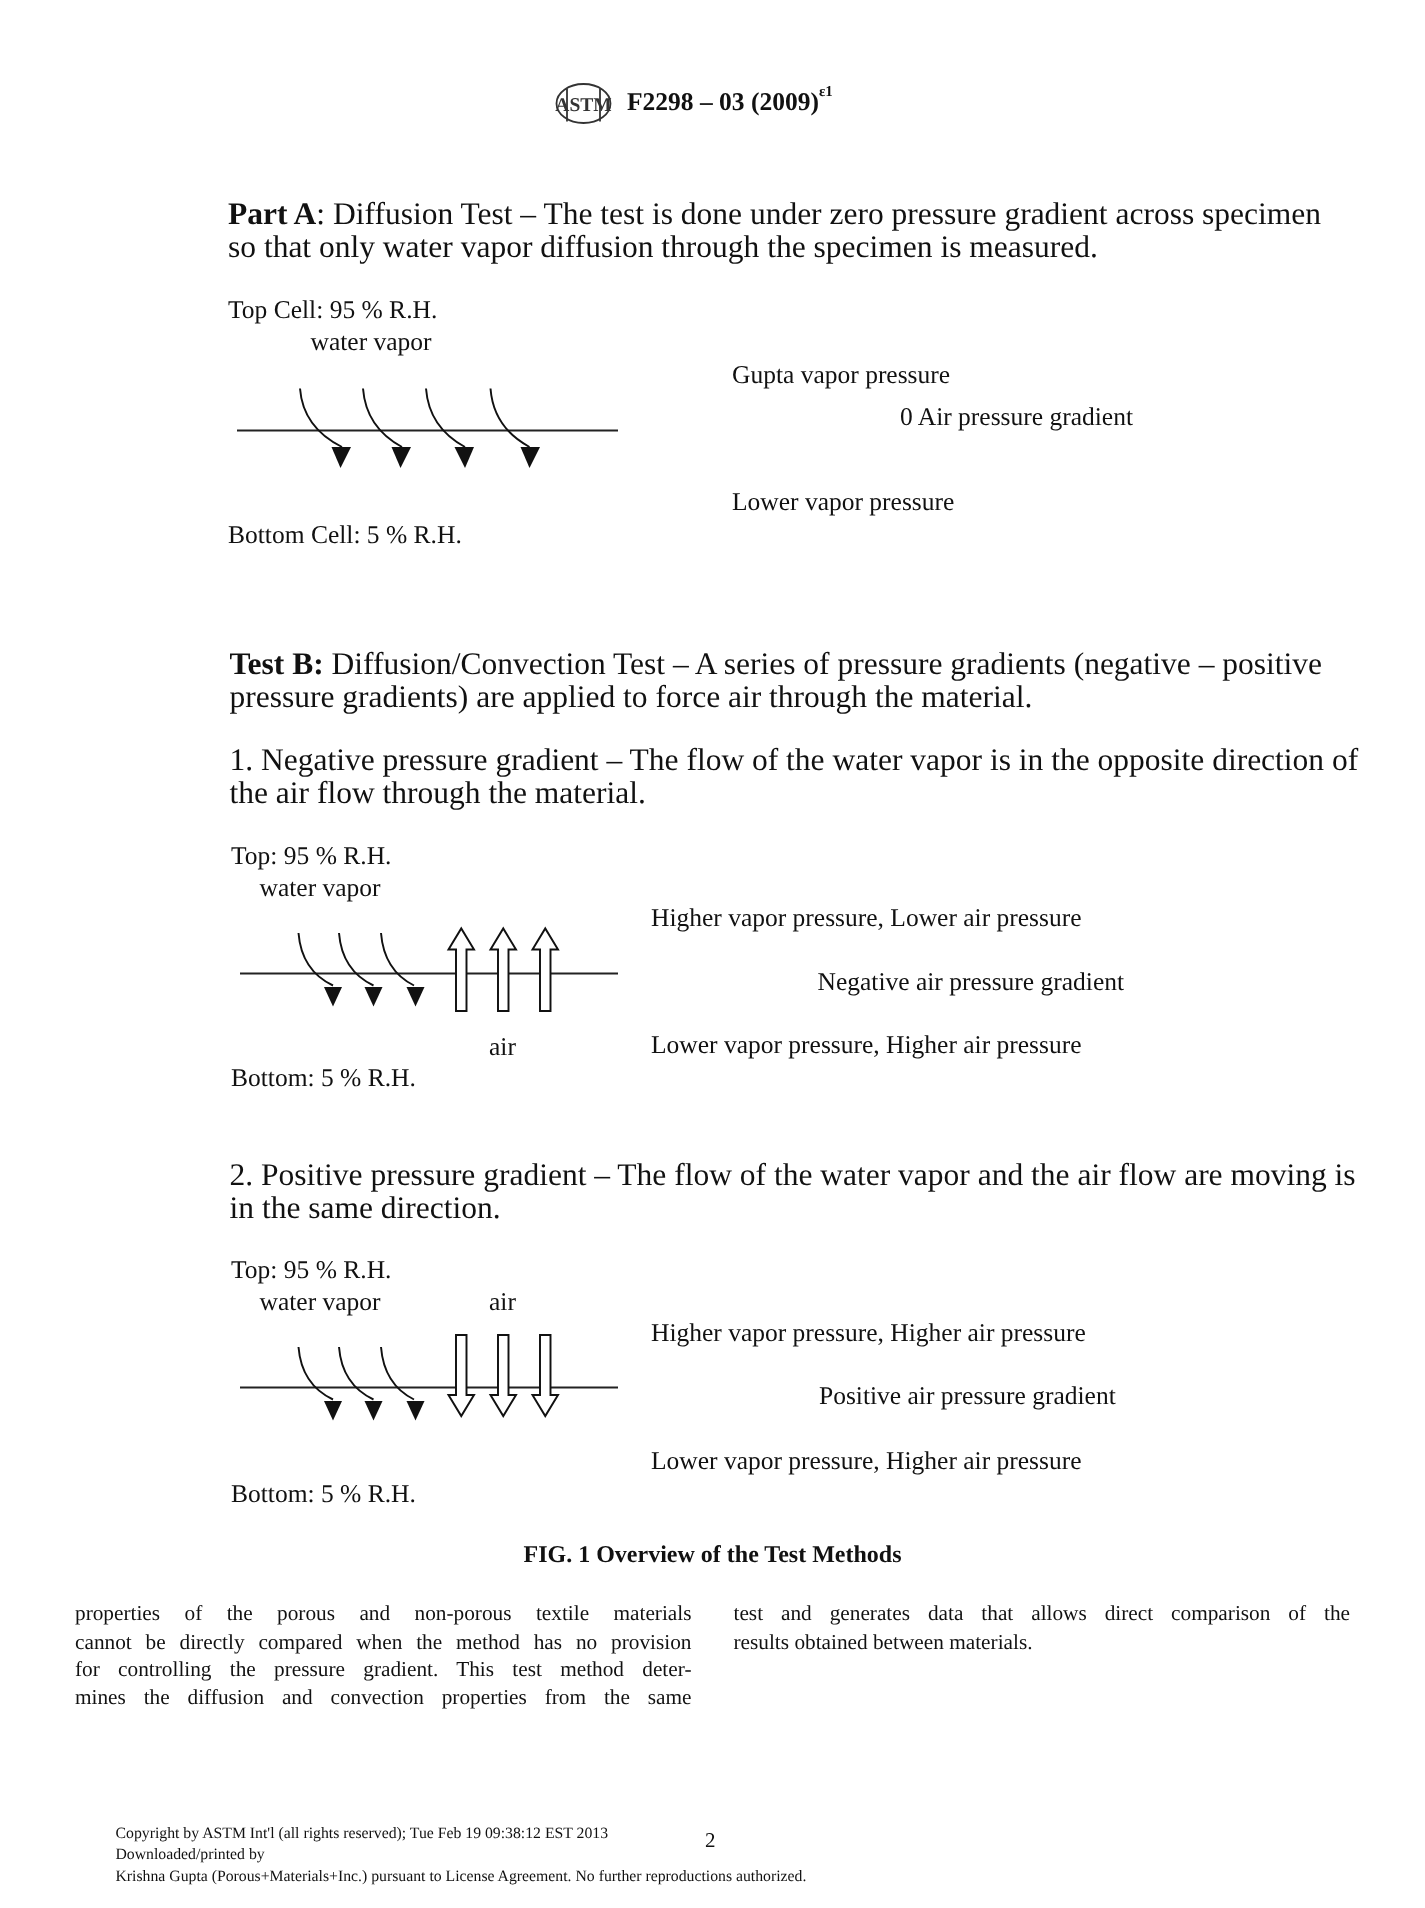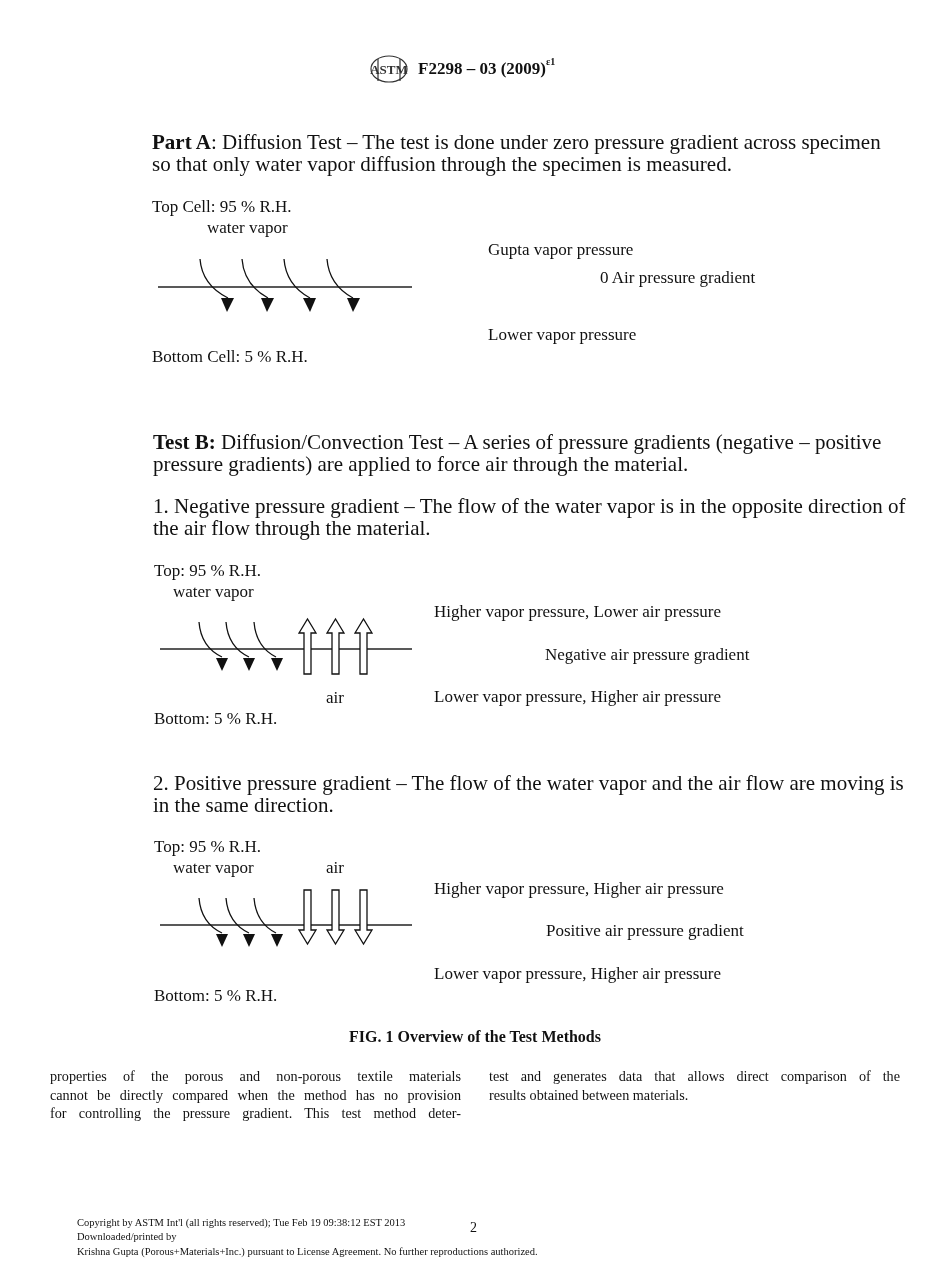--- a/index.html
+++ b/index.html
@@ -132,20 +132,21 @@
 <div class="abs serif lbl" style="left:434px; top:879px;">Higher vapor pressure, Higher air pressure</div>
 <div class="abs serif lbl" style="left:546px; top:921px;">Positive air pressure gradient</div>
 <div class="abs serif lbl" style="left:434px; top:964px;">Lower vapor pressure, Higher air pressure</div>
 
 <div class="abs sans caption">FIG. 1 Overview of the Test Methods</div>
 
 <div class="col serif col-left">
   <span class="justify-line">properties of the porous and non-porous textile materials</span>
   <span class="justify-line">cannot be directly compared when the method has no provision</span>
   <span class="justify-line">for controlling the pressure gradient. This test method deter-</span>
+  <span class="justify-line">mines the diffusion and convection properties from the same</span>
 </div>
 <div class="col serif col-right">
   <span class="justify-line">test and generates data that allows direct comparison of the</span>
   <span>results obtained between materials.</span>
 </div>
 
 <div class="abs serif footer" style="left:77px; top:1216px;">Copyright by ASTM Int'l (all rights reserved); Tue Feb 19 09:38:12 EST 2013</div>
 <div class="abs serif footer" style="left:77px; top:1230px;">Downloaded/printed by</div>
 <div class="abs serif footer" style="left:77px; top:1245px;">Krishna Gupta (Porous+Materials+Inc.) pursuant to License Agreement. No further reproductions authorized.</div>
 <div class="abs serif page-num" style="left:470px; top:1220px;">2</div>

